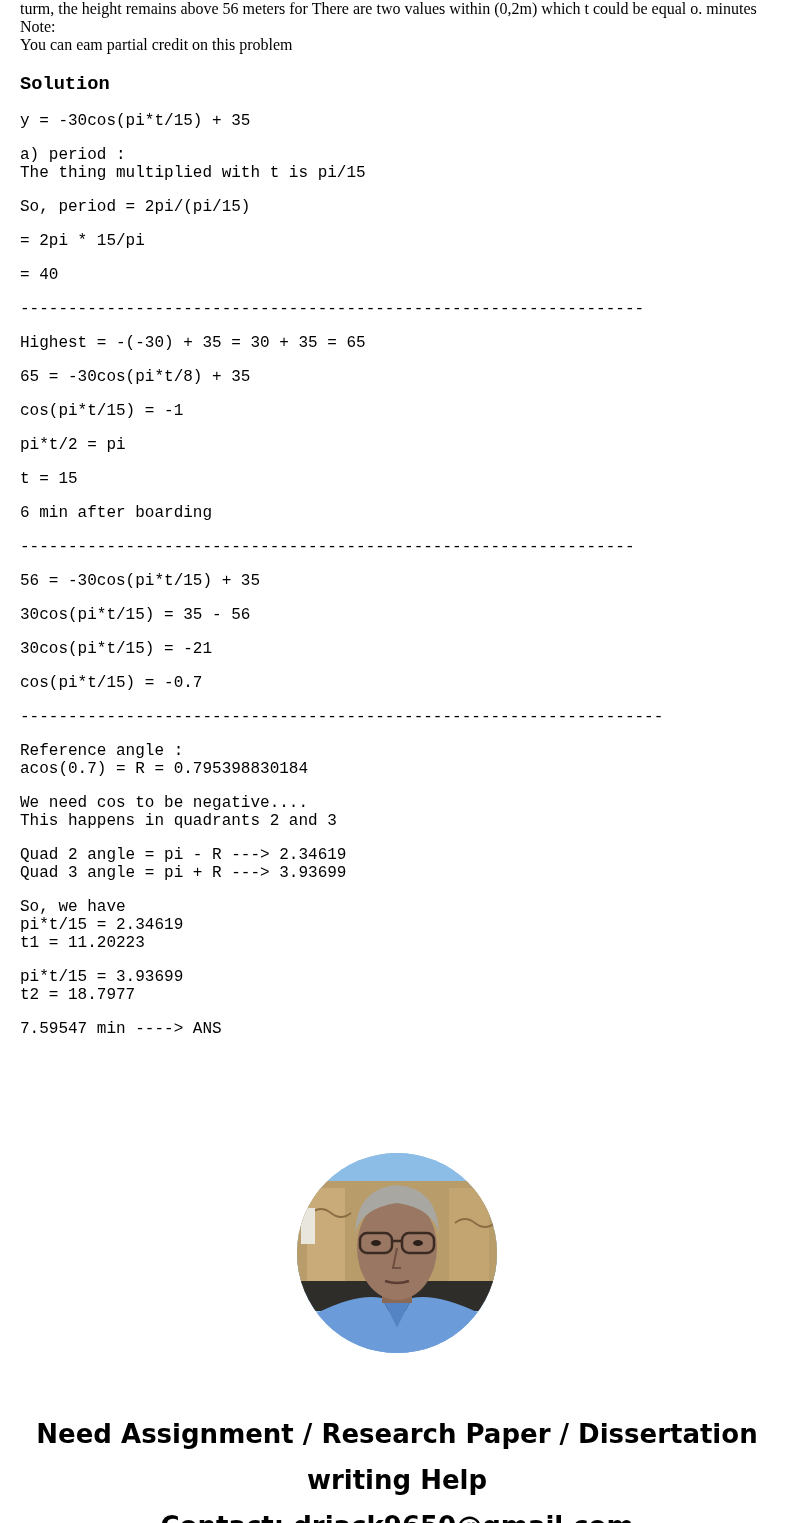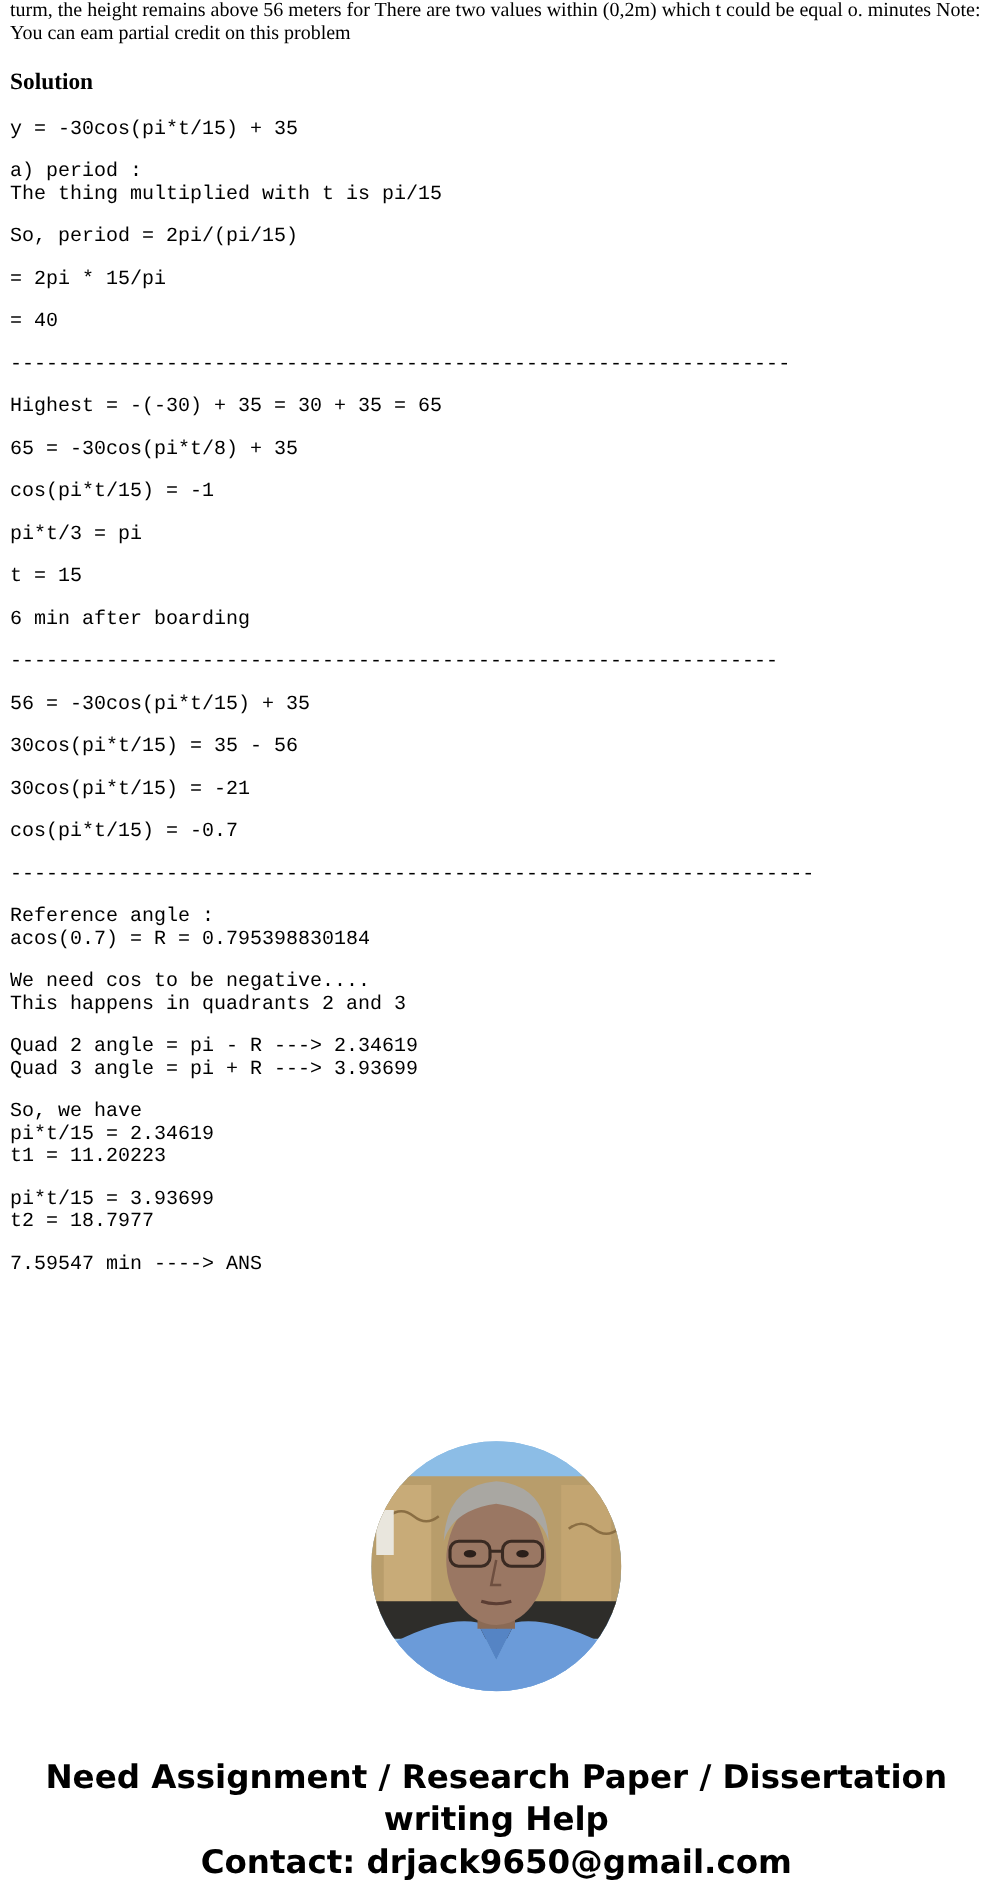--- a/index.html
+++ b/index.html
@@ -10,32 +10,33 @@
     body {
       width: 794px;
       min-height: 1523px;
       font-family: "Liberation Serif", "DejaVu Serif", serif;
       font-size: 16px;
       line-height: 18px;
       color: #000000;
       position: relative;
     }
     .content {
-      padding: 0 8px;
+      padding: 0 20px;
     }
     .question {
       margin: 0;
       padding-top: 0;
       line-height: 18px;
     }
     h3.solution-heading {
       font-size: 18.7px;
       font-weight: bold;
       margin: 19px 0 17px 0;
       line-height: 22px;
+      font-family: Liberation Mono, monospace;
     }
     .sol p {
       margin: 0 0 16px 0;
       line-height: 18px;
       white-space: pre-wrap;
       font-family: Liberation Mono, monospace;
     }
     .avatar-wrap {
       position: absolute;
       left: 297px;
@@ -60,21 +61,21 @@
       top: 1403px;
       width: 794px;
       text-align: center;
       font-family: "DejaVu Sans", "Liberation Sans", sans-serif;
       font-weight: bold;
       font-size: 26px;
       line-height: 30px;
       color: #000000;
     }
     .footer div {
-      margin: 4px;
+      margin: 16px;
     }
   </style>
 </head>
 <body>
 
 <div class="content">
   <p class="question">
     <span>turm, the height remains above 56 meters for There are two values within (0,2m) which t could be equal o. minutes Note:</span><br>
     <span>You can eam partial credit on this problem</span>
   </p>
@@ -85,21 +86,21 @@
     <p>y = -30cos(pi*t/15) + 35</p>
     <p>a) period :
 The thing multiplied with t is pi/15</p>
     <p>So, period = 2pi/(pi/15)</p>
     <p>= 2pi * 15/pi</p>
     <p>= 40</p>
     <p>-----------------------------------------------------------------</p>
     <p>Highest = -(-30) + 35 = 30 + 35 = 65</p>
     <p>65 = -30cos(pi*t/8) + 35</p>
     <p>cos(pi*t/15) = -1</p>
-    <p>pi*t/3 = pi</p>
+    <p>pi*t/2 = pi</p>
     <p>t = 15</p>
     <p>6 min after boarding</p>
     <p>----------------------------------------------------------------</p>
     <p>56 = -30cos(pi*t/15) + 35</p>
     <p>30cos(pi*t/15) = 35 - 56</p>
     <p>30cos(pi*t/15) = -21</p>
     <p>cos(pi*t/15) = -0.7</p>
     <p>-------------------------------------------------------------------</p>
     <p>Reference angle :
 acos(0.7) = R = 0.795398830184</p>

